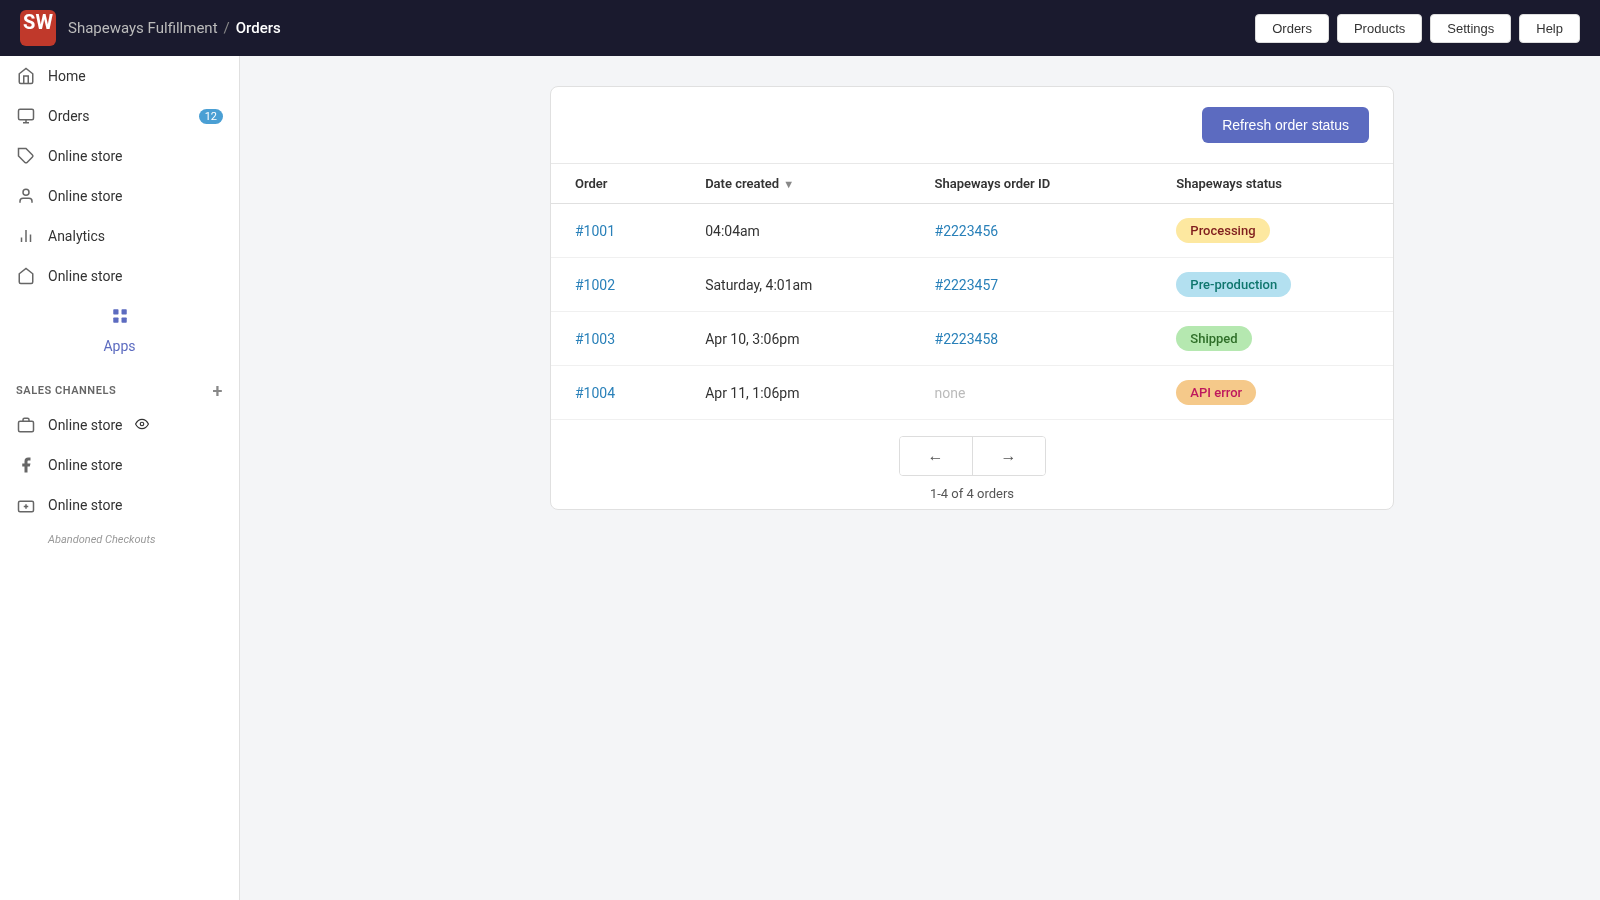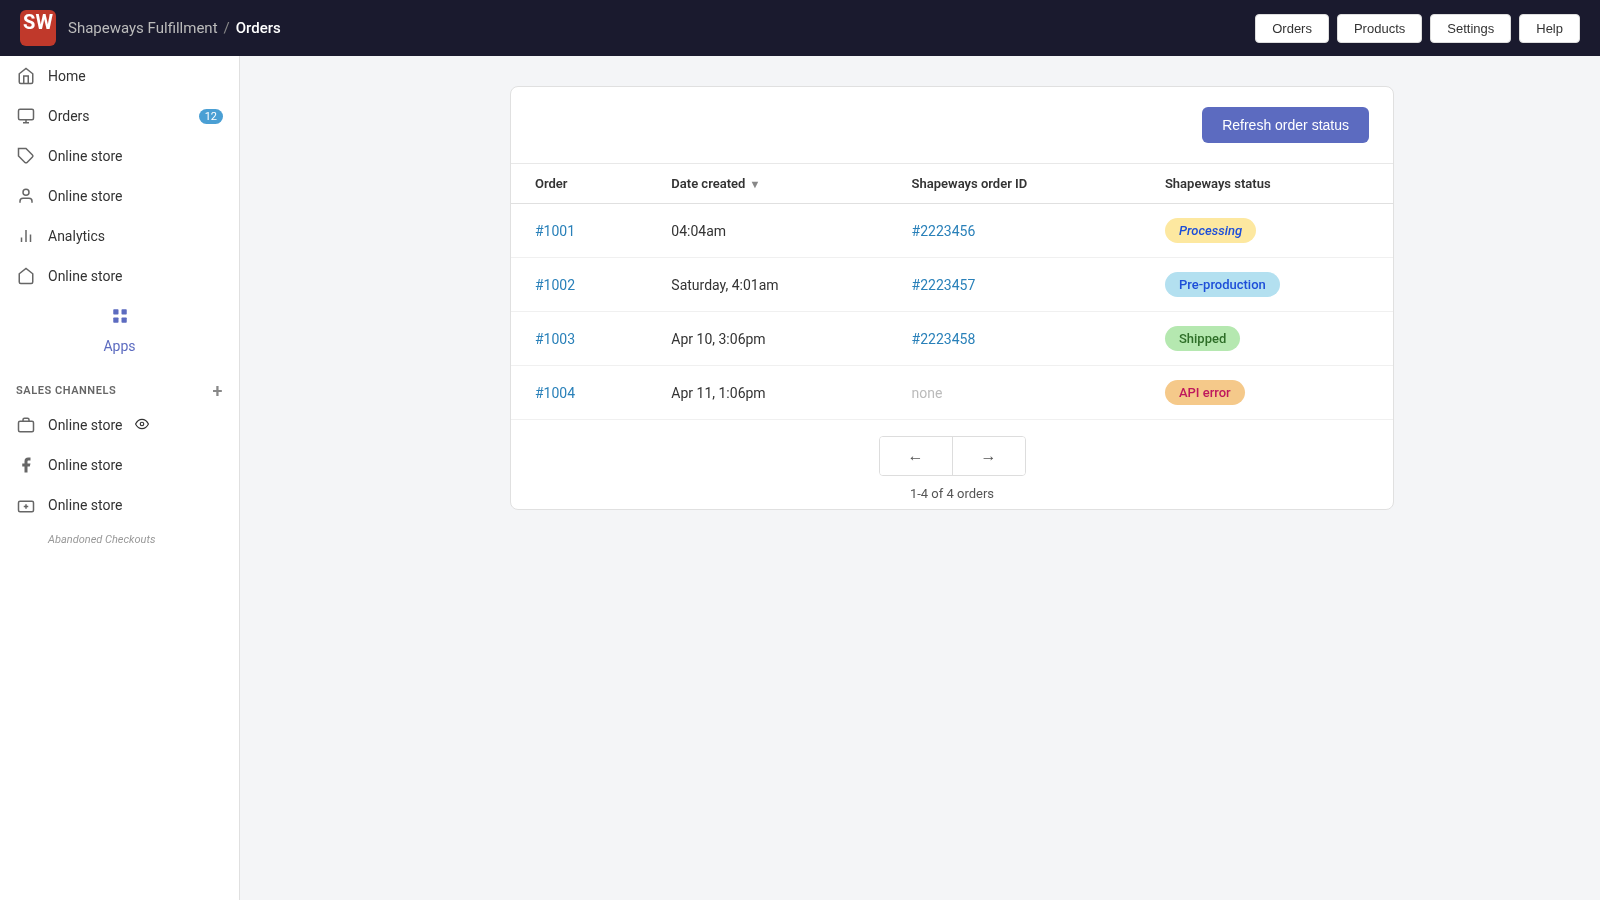--- a/index.html
+++ b/index.html
@@ -166,22 +166,22 @@
     }
     td.none-val { color: #bbb; }
 
     .status-badge {
       display: inline-block;
       padding: 5px 14px;
       border-radius: 20px;
       font-size: 13px;
       font-weight: 500;
     }
-    .status-processing { background: #fde8a0; color: #1d4ed8; font-style: italic; }
-    .status-preproduction { background: #b3e0f0; color: #1d4ed8; }
+    .status-processing { background: #fde8a0; color: #7f1d1d; }
+    .status-preproduction { background: #b3e0f0; color: #0f766e; }
     .status-shipped { background: #b5e8b0; color: #2e6e28; }
     .status-apierror { background: #f5c98a; color: #be185d; }
 
     
     .pagination-area {
       display: flex;
       flex-direction: column;
       align-items: center;
       padding: 16px 0 8px;
     }
@@ -208,20 +208,21 @@
     .pagination-info {
       font-size: 13px;
       color: #555;
     }
 
     
     #layout {
       display: flex;
       width: 1424px;
       height: 900px;
+      gap: 40px;
     }
     #topnav-wrapper {
       position: fixed;
       top: 0;
       left: 0;
       width: 1600px;
       height: 56px;
       background: #1a1a2e;
       display: flex;
       align-items: center;

